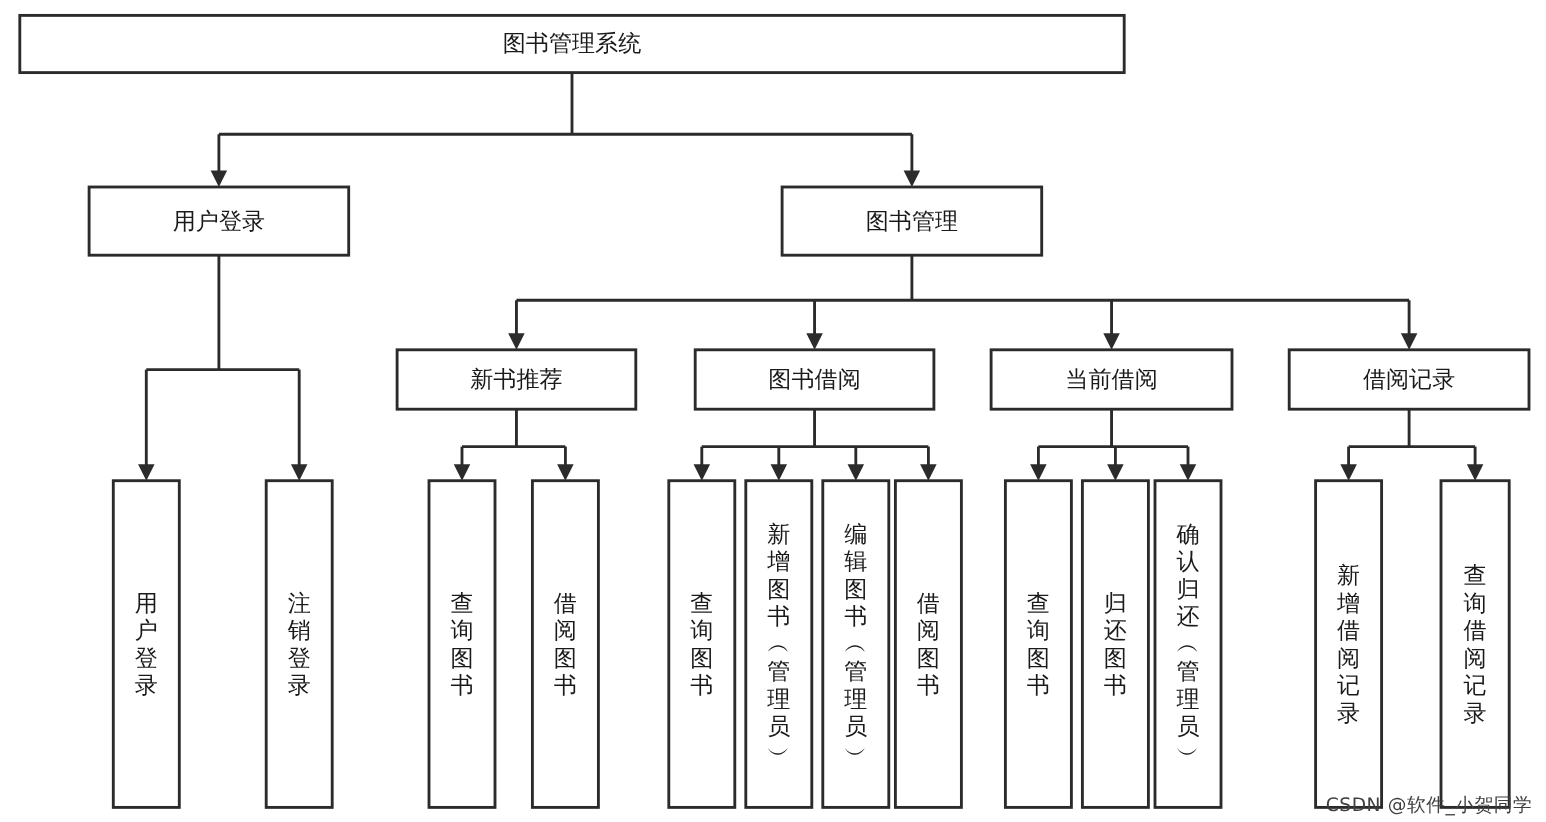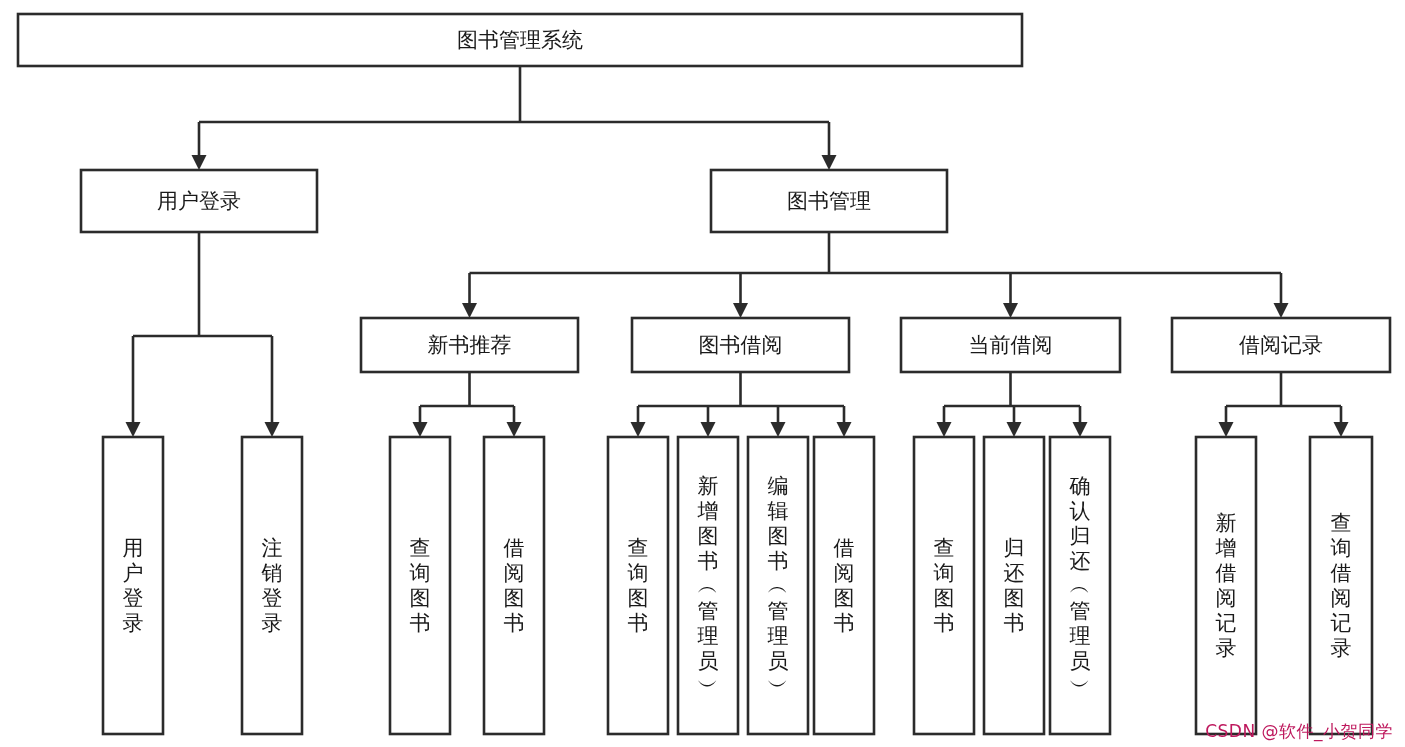--- a/index.html
+++ b/index.html
@@ -51,21 +51,21 @@
     font-size: 21px;
     fill: #1a1a1a;
     text-anchor: middle;
   }
   .watermark {
     position: absolute;
     right: 12px;
     bottom: 4px;
     font-family: "DejaVu Sans", "Liberation Sans", sans-serif;
     font-size: 17px;
-    color: #be185d;
+    color: #404040;
     white-space: nowrap;
     letter-spacing: 0.5px;
   }
 </style>
 </head>
 <body>
 
 <div id="diagram-root">
   <svg id="flowchart" viewBox="0 0 1405 747">
     <g id="connectors-layer">

